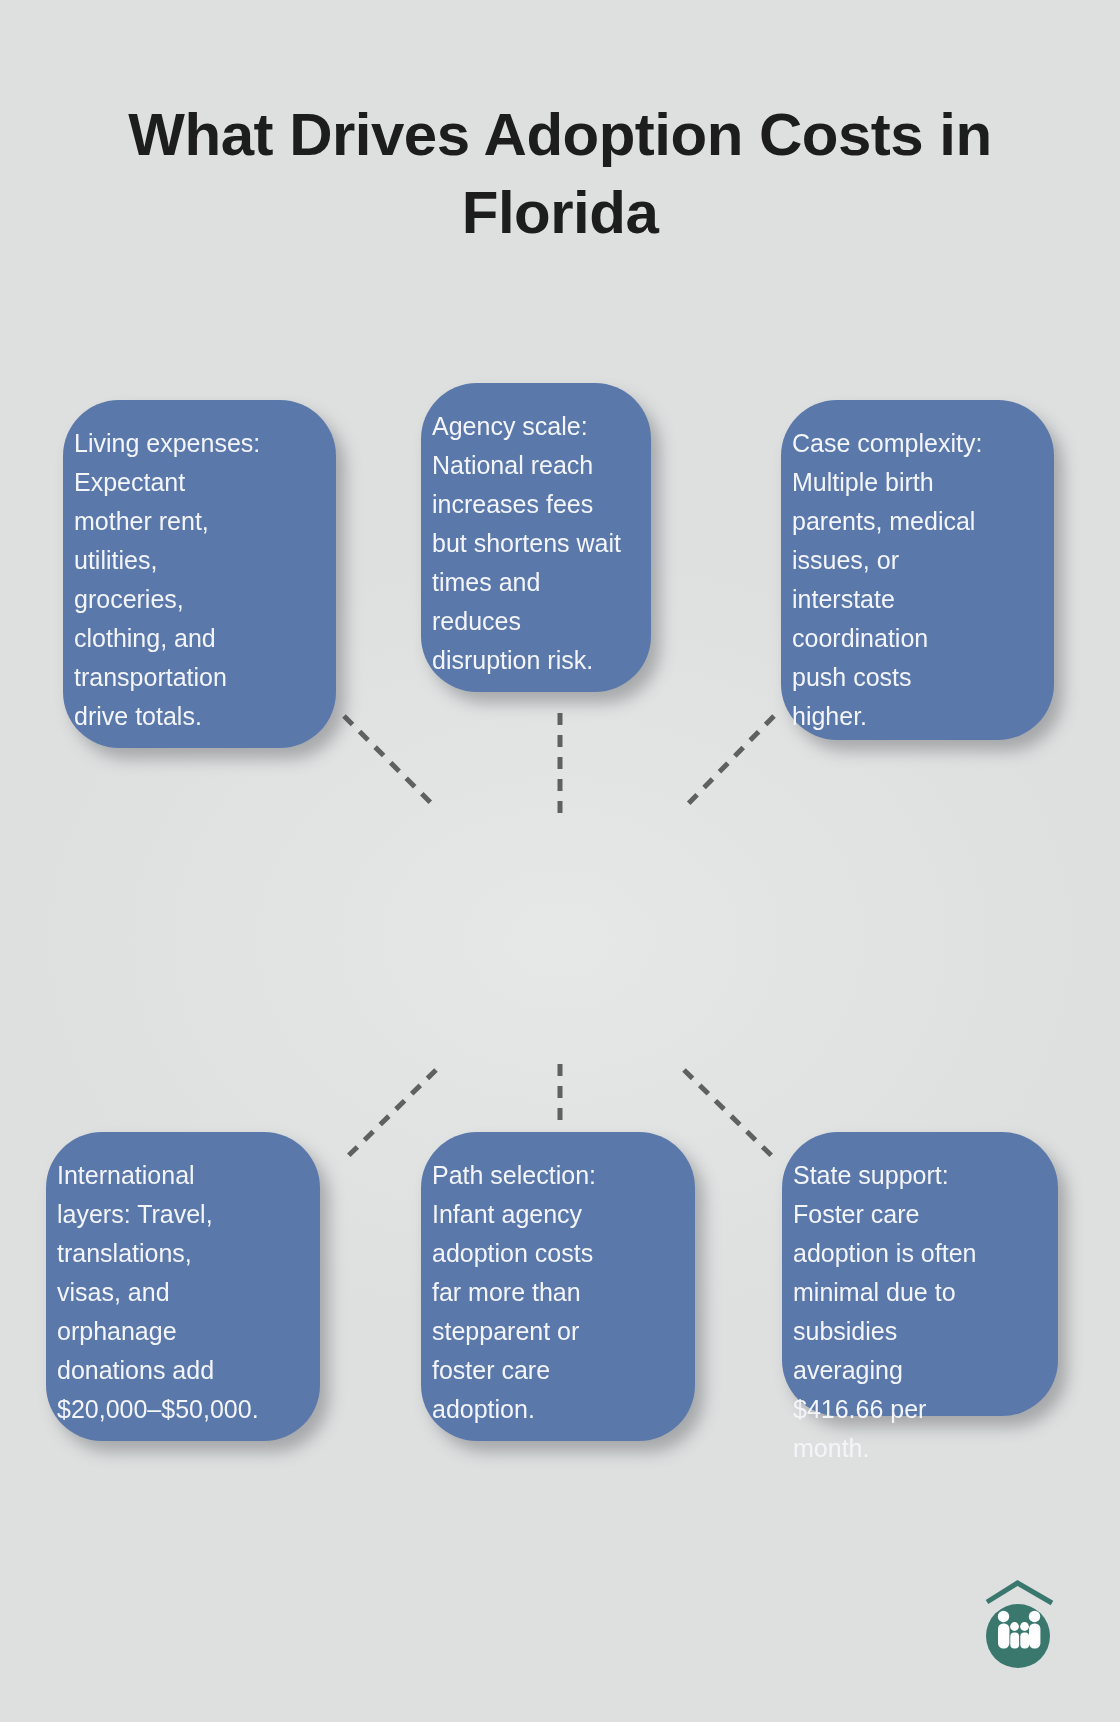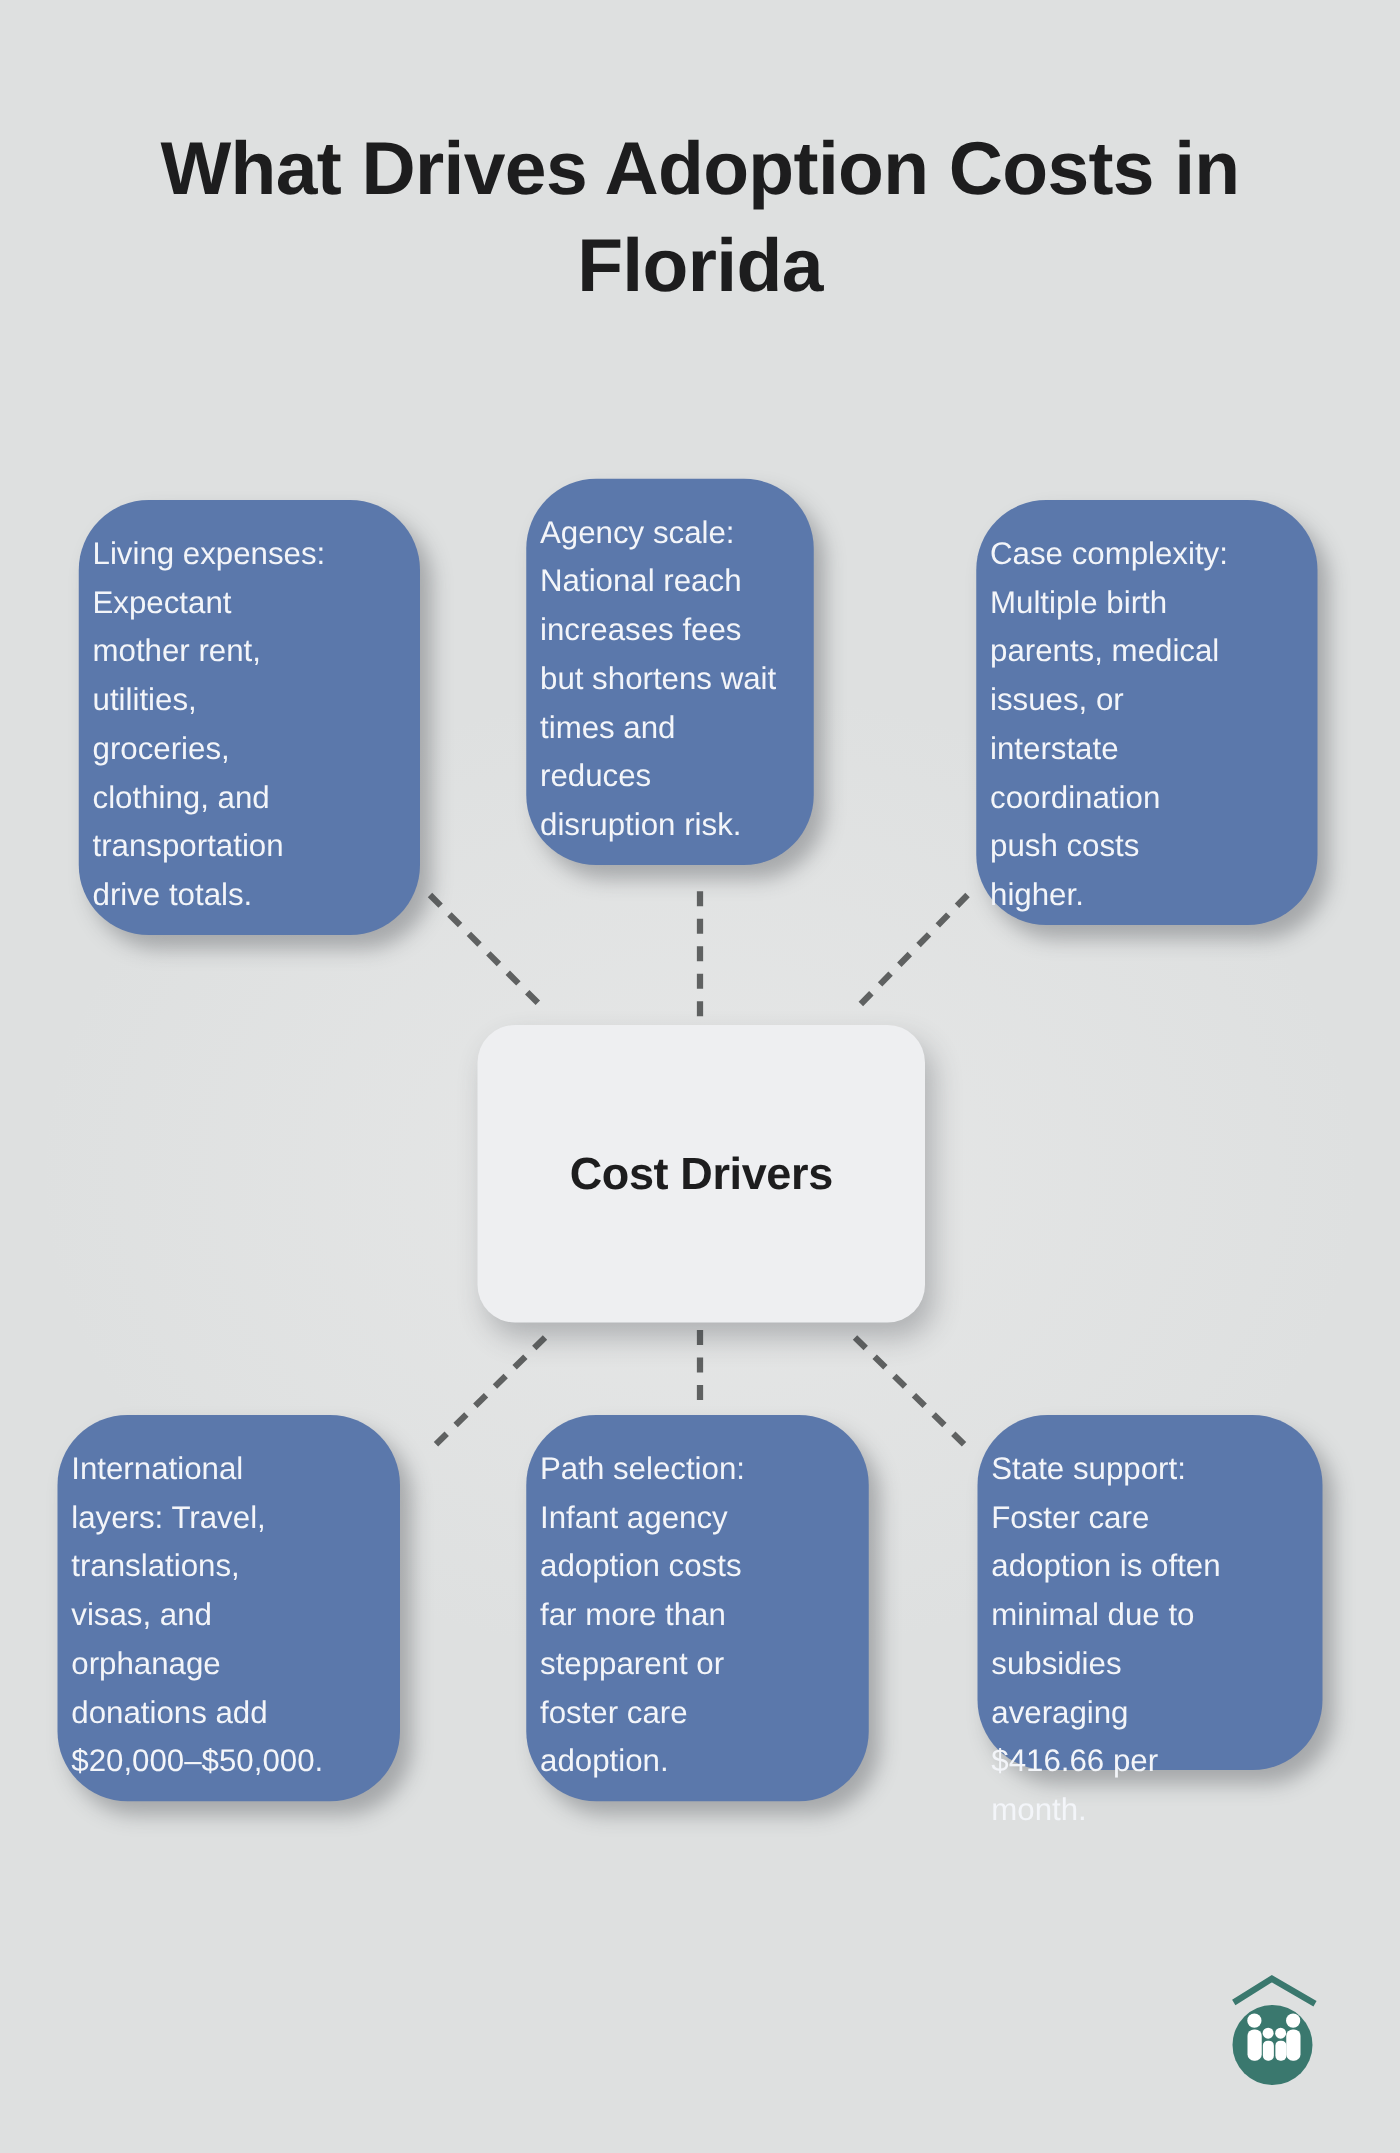--- a/index.html
+++ b/index.html
@@ -148,23 +148,20 @@
     <p>State support:
 Foster care
 adoption is often
 minimal due to
 subsidies
 averaging
 $416.66 per
 month.</p>
   </div>
 
-  <div class="center-node">
-    <span>Cost Drivers</span>
-  </div>
 
   <svg class="logo" viewBox="975 1575 90 100" xmlns="http://www.w3.org/2000/svg" aria-hidden="true">
     <polyline points="987,1602 1017.5,1583 1052,1603" fill="none" stroke="var(--logo-teal)" stroke-width="5" stroke-linejoin="miter"></polyline>
     <circle cx="1018" cy="1636" r="32" fill="var(--logo-teal)"></circle>
     <g fill="#ffffff">
       <circle cx="1003.5" cy="1616.5" r="5.7"></circle>
       <rect x="998" y="1623.5" width="11.4" height="25" rx="5.2"></rect>
       <circle cx="1014.5" cy="1626.5" r="4.4"></circle>
       <rect x="1010.3" y="1632.5" width="8.8" height="16" rx="4"></rect>
       <circle cx="1024.5" cy="1626.5" r="4.4"></circle>

